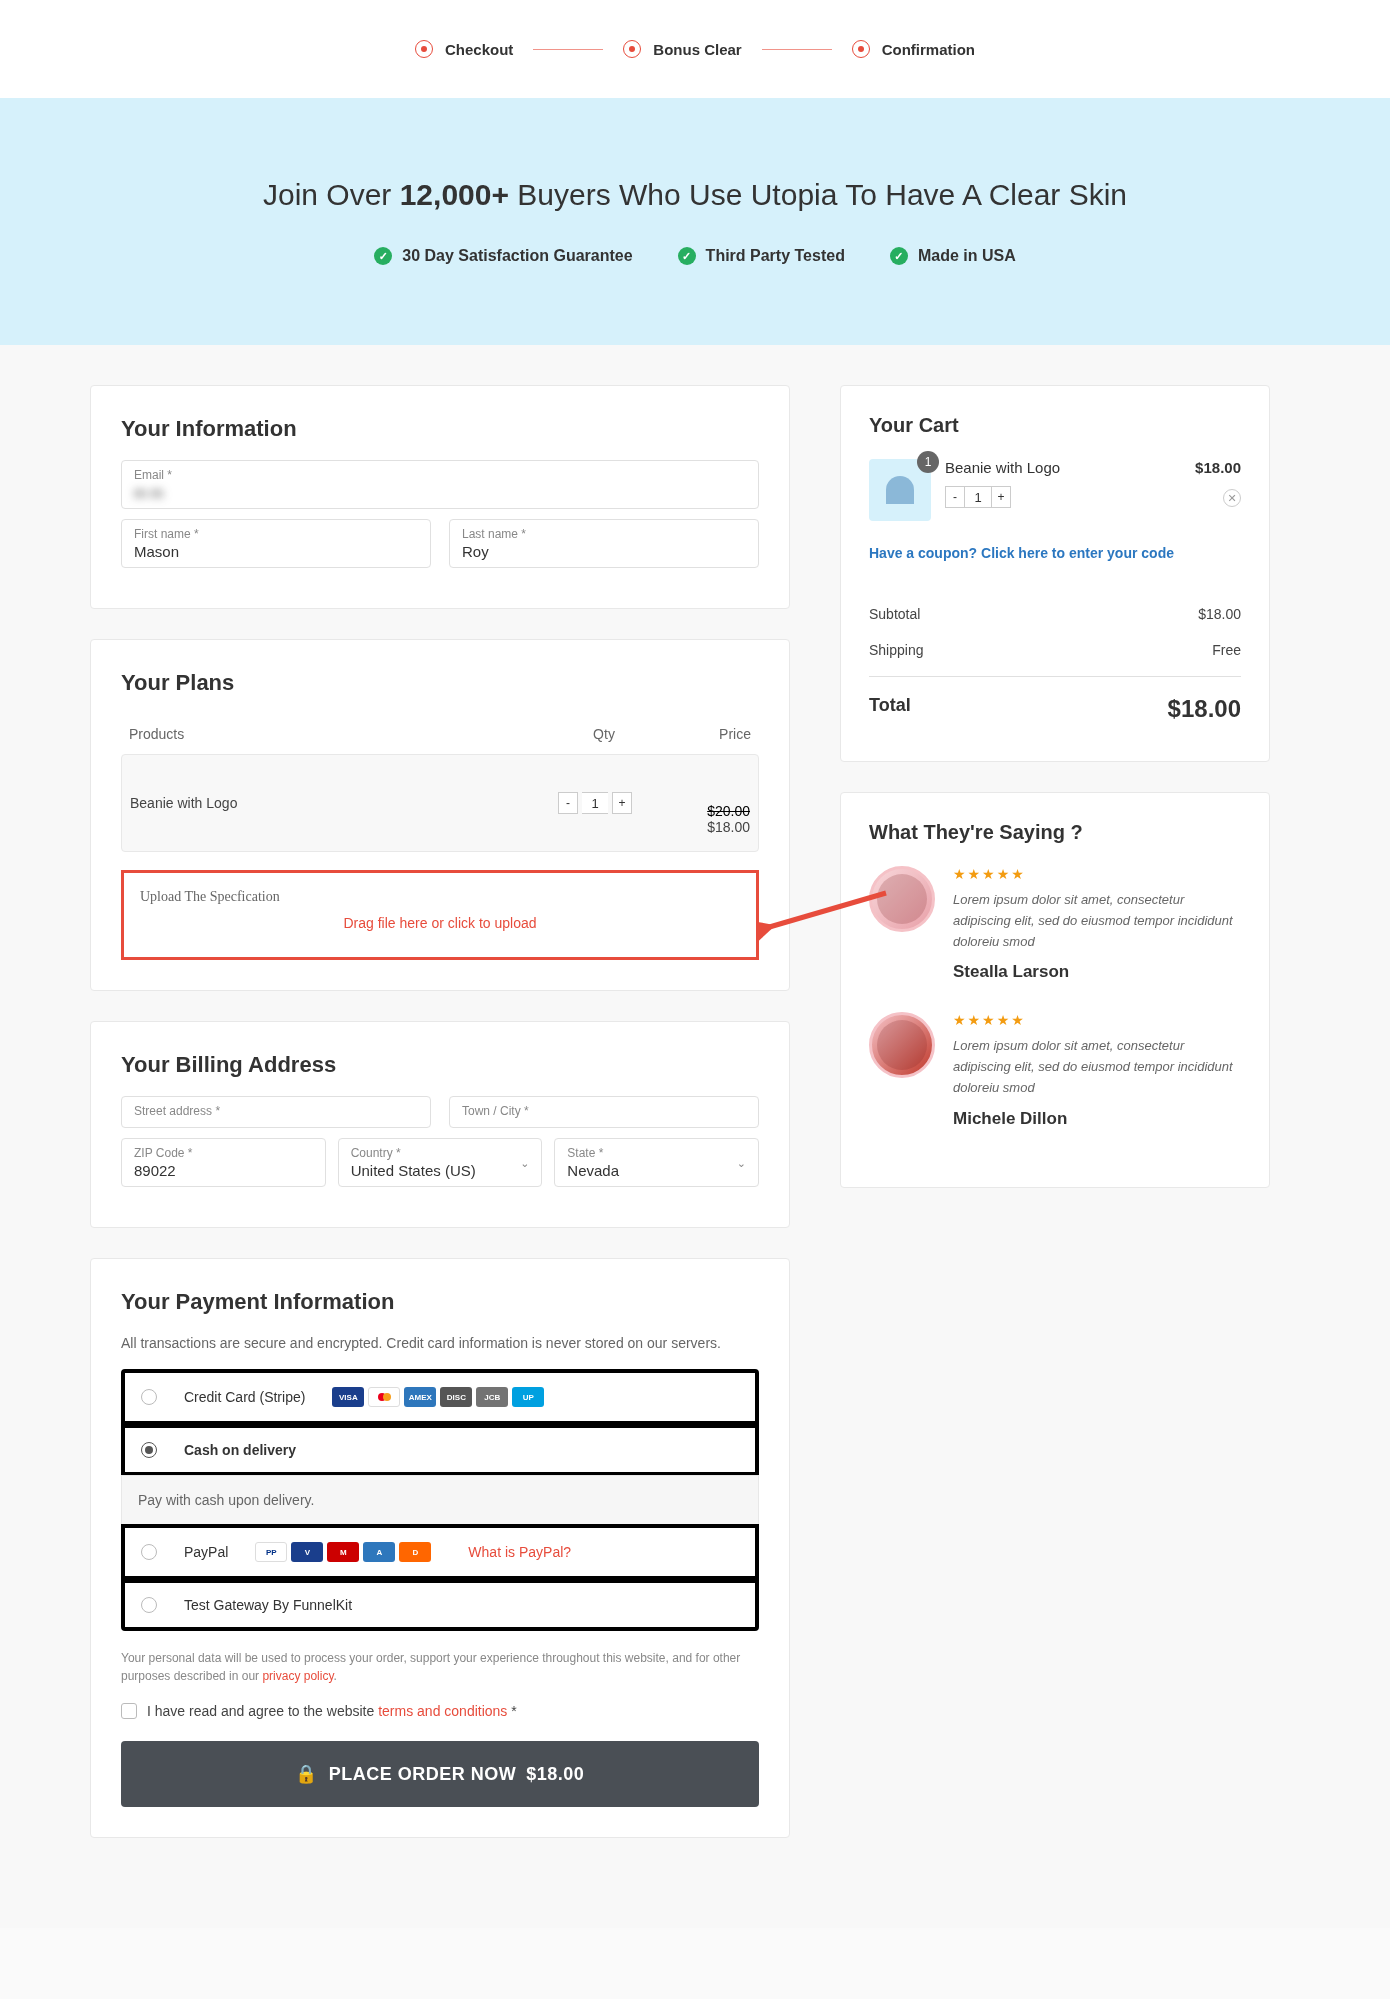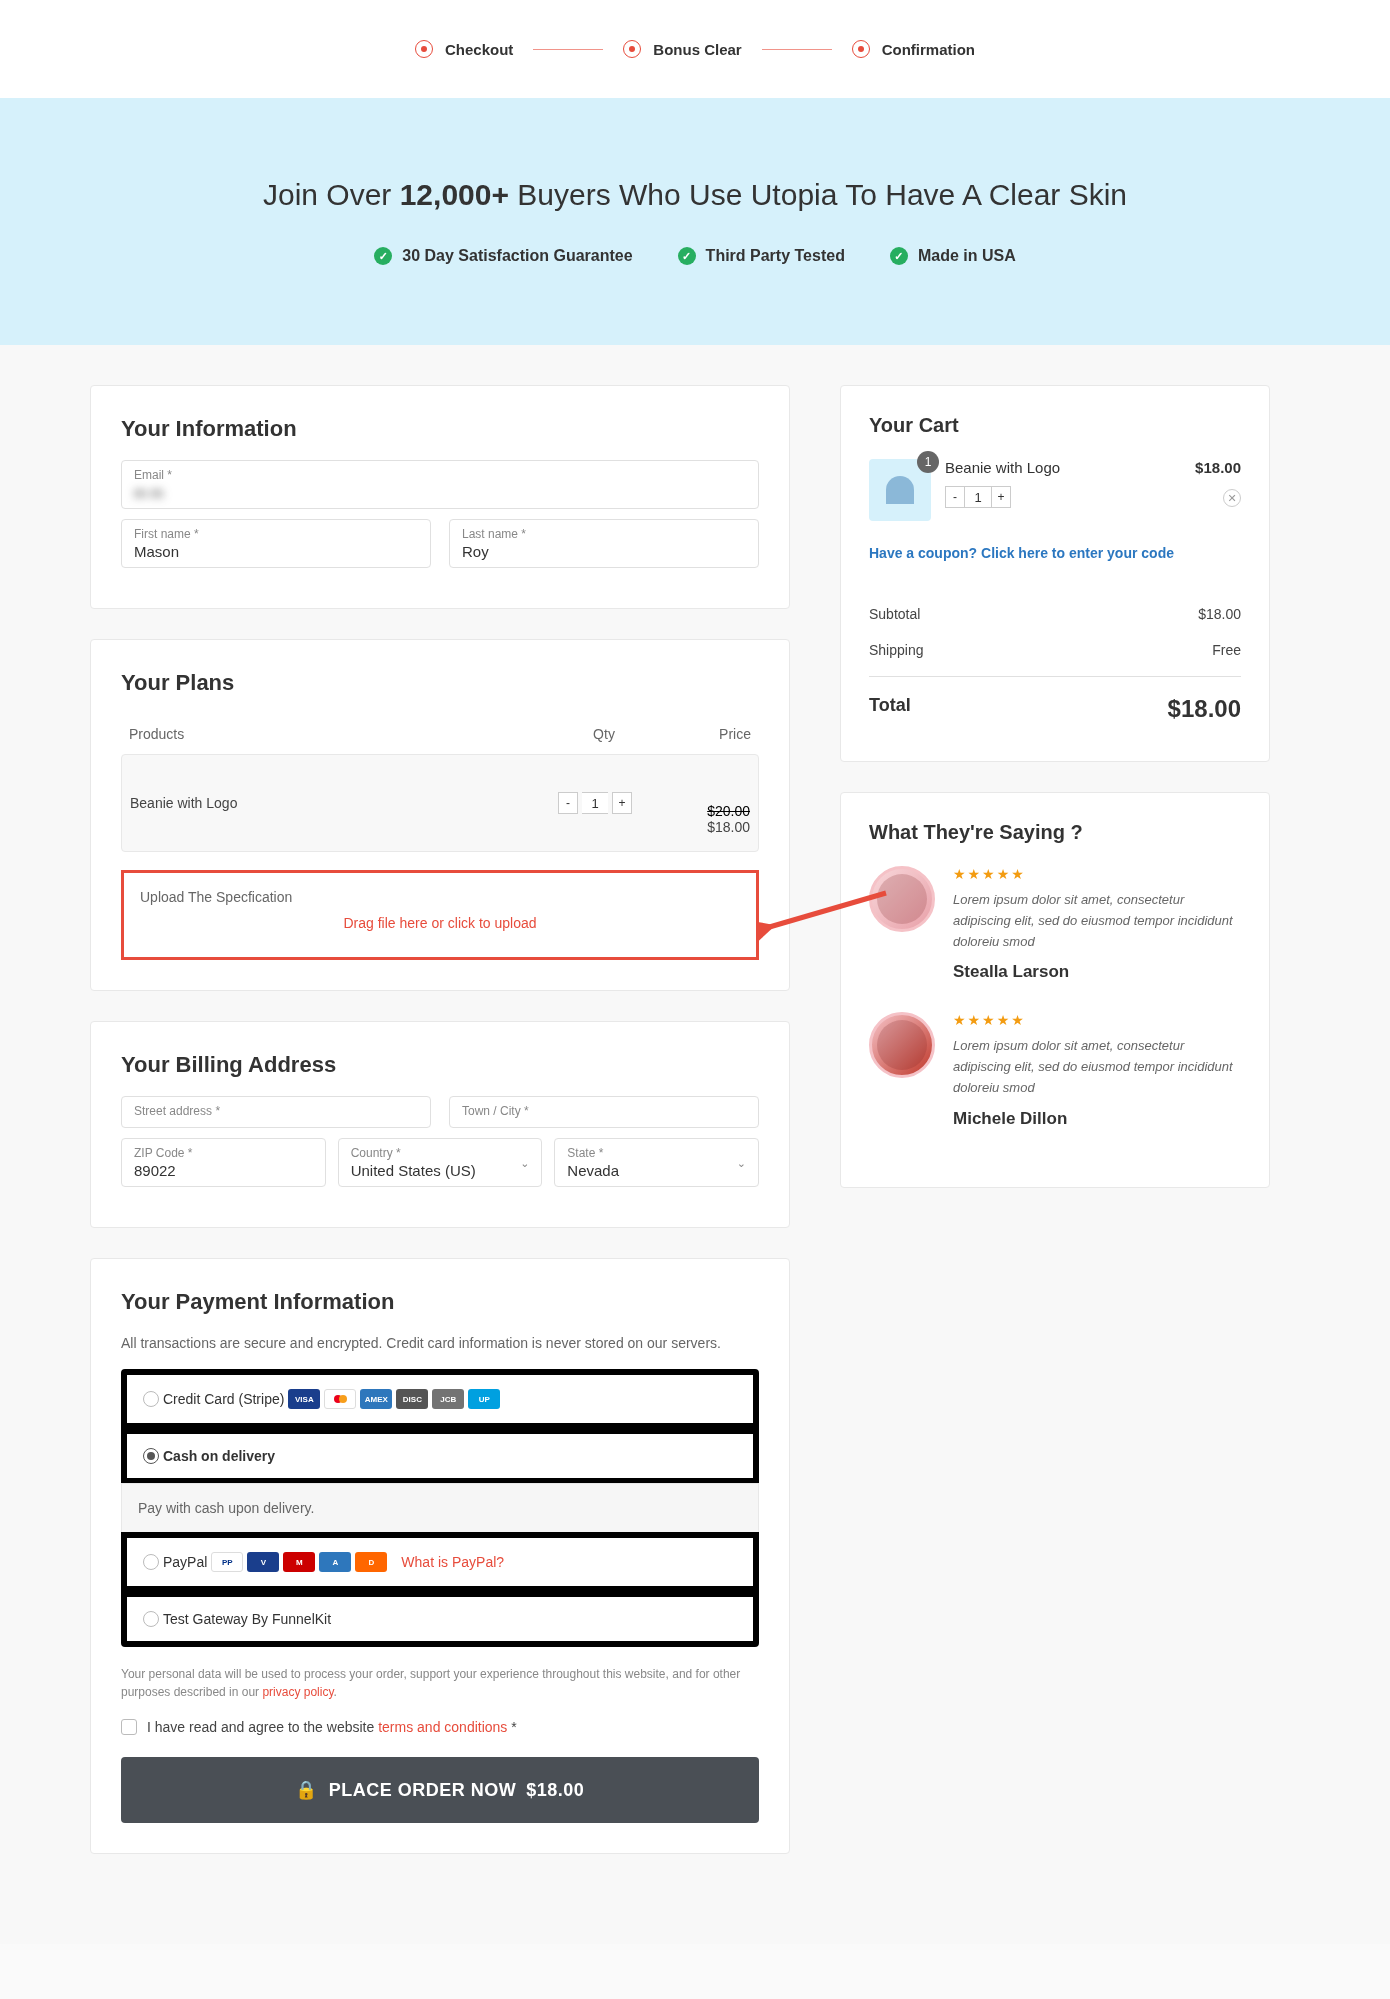--- a/index.html
+++ b/index.html
@@ -47,29 +47,29 @@
   .plans-row { display: flex; align-items: center; background: #f8f8f8; border: 1px solid #e8e8e8; padding: 16px 8px; border-radius: 4px; }
   .plans-row .p1 { flex: 2; font-size: 14px; color: #444; }
   .plans-row .qty-ctrl { width: 110px; display: flex; justify-content: center; gap: 4px; }
   .qty-btn { width: 20px; height: 22px; border: 1px solid #ccc; background: #fff; display: flex; align-items: center; justify-content: center; font-size: 12px; cursor: pointer; }
   .qty-val { width: 26px; height: 22px; border: 1px solid #ccc; border-left:0; border-right:0; background: #fff; display: flex; align-items: center; justify-content: center; font-size: 13px; }
   .plans-row .p3 { width: 100px; text-align: right; font-size: 14px; color: #444; }
   .price-strike { text-decoration: line-through; color: #000000; margin-top: 32px; }
   
   
   .upload-section { border: 3px solid #e74c3c; padding: 16px; margin-top: 18px; position: relative; }
-  .upload-label { font-size: 14px; color: #666; }
+  .upload-label { font-size: 14px; color: #666; font-family: Liberation Serif, serif; }
   .upload-area { text-align: center; padding: 10px 0; color: #e74c3c; font-size: 14px; }
   
   
   .arrow-container { position: absolute; top: 50%; right: -140px; transform: translateY(-50%); }
   
   
   .payment-note { font-size: 14px; color: #666; margin-bottom: 16px; line-height: 1.5; }
-  .payment-option { border: 6px solid #000000; padding: 14px 16px; display: flex; align-items: center; gap: 4px; margin-top: -1px; }
+  .payment-option { border: 4px solid #000000; padding: 14px 16px; display: flex; align-items: center; gap: 27px; margin-top: -1px; }
   .payment-option:first-of-type { border-radius: 4px 4px 0 0; }
   .radio { width: 16px; height: 16px; border-radius: 50%; border: 1.5px solid #bbb; display: flex; align-items: center; justify-content: center; flex-shrink:0; }
   .radio.selected { border-color: #555; }
   .radio.selected::after { content:''; width: 8px; height: 8px; background: #555; border-radius: 50%; }
   .payment-option-label { font-size: 14px; color: #333; }
   .payment-icons { display: flex; gap: 4px; }
   .pay-icon { width: 32px; height: 20px; border-radius: 3px; display:flex; align-items:center; justify-content:center; font-size:8px; font-weight:700; color:#fff; }
   .payment-desc { background: #f6f6f6; border: 1px solid #e8e8e8; margin-top:-1px; padding: 16px; font-size: 14px; color: #666; }
   .what-is { color: #e74c3c; font-size: 14px; margin-left: 10px; }
   .privacy-text { font-size: 12px; color: #888; line-height: 1.5; margin: 18px 0; }

